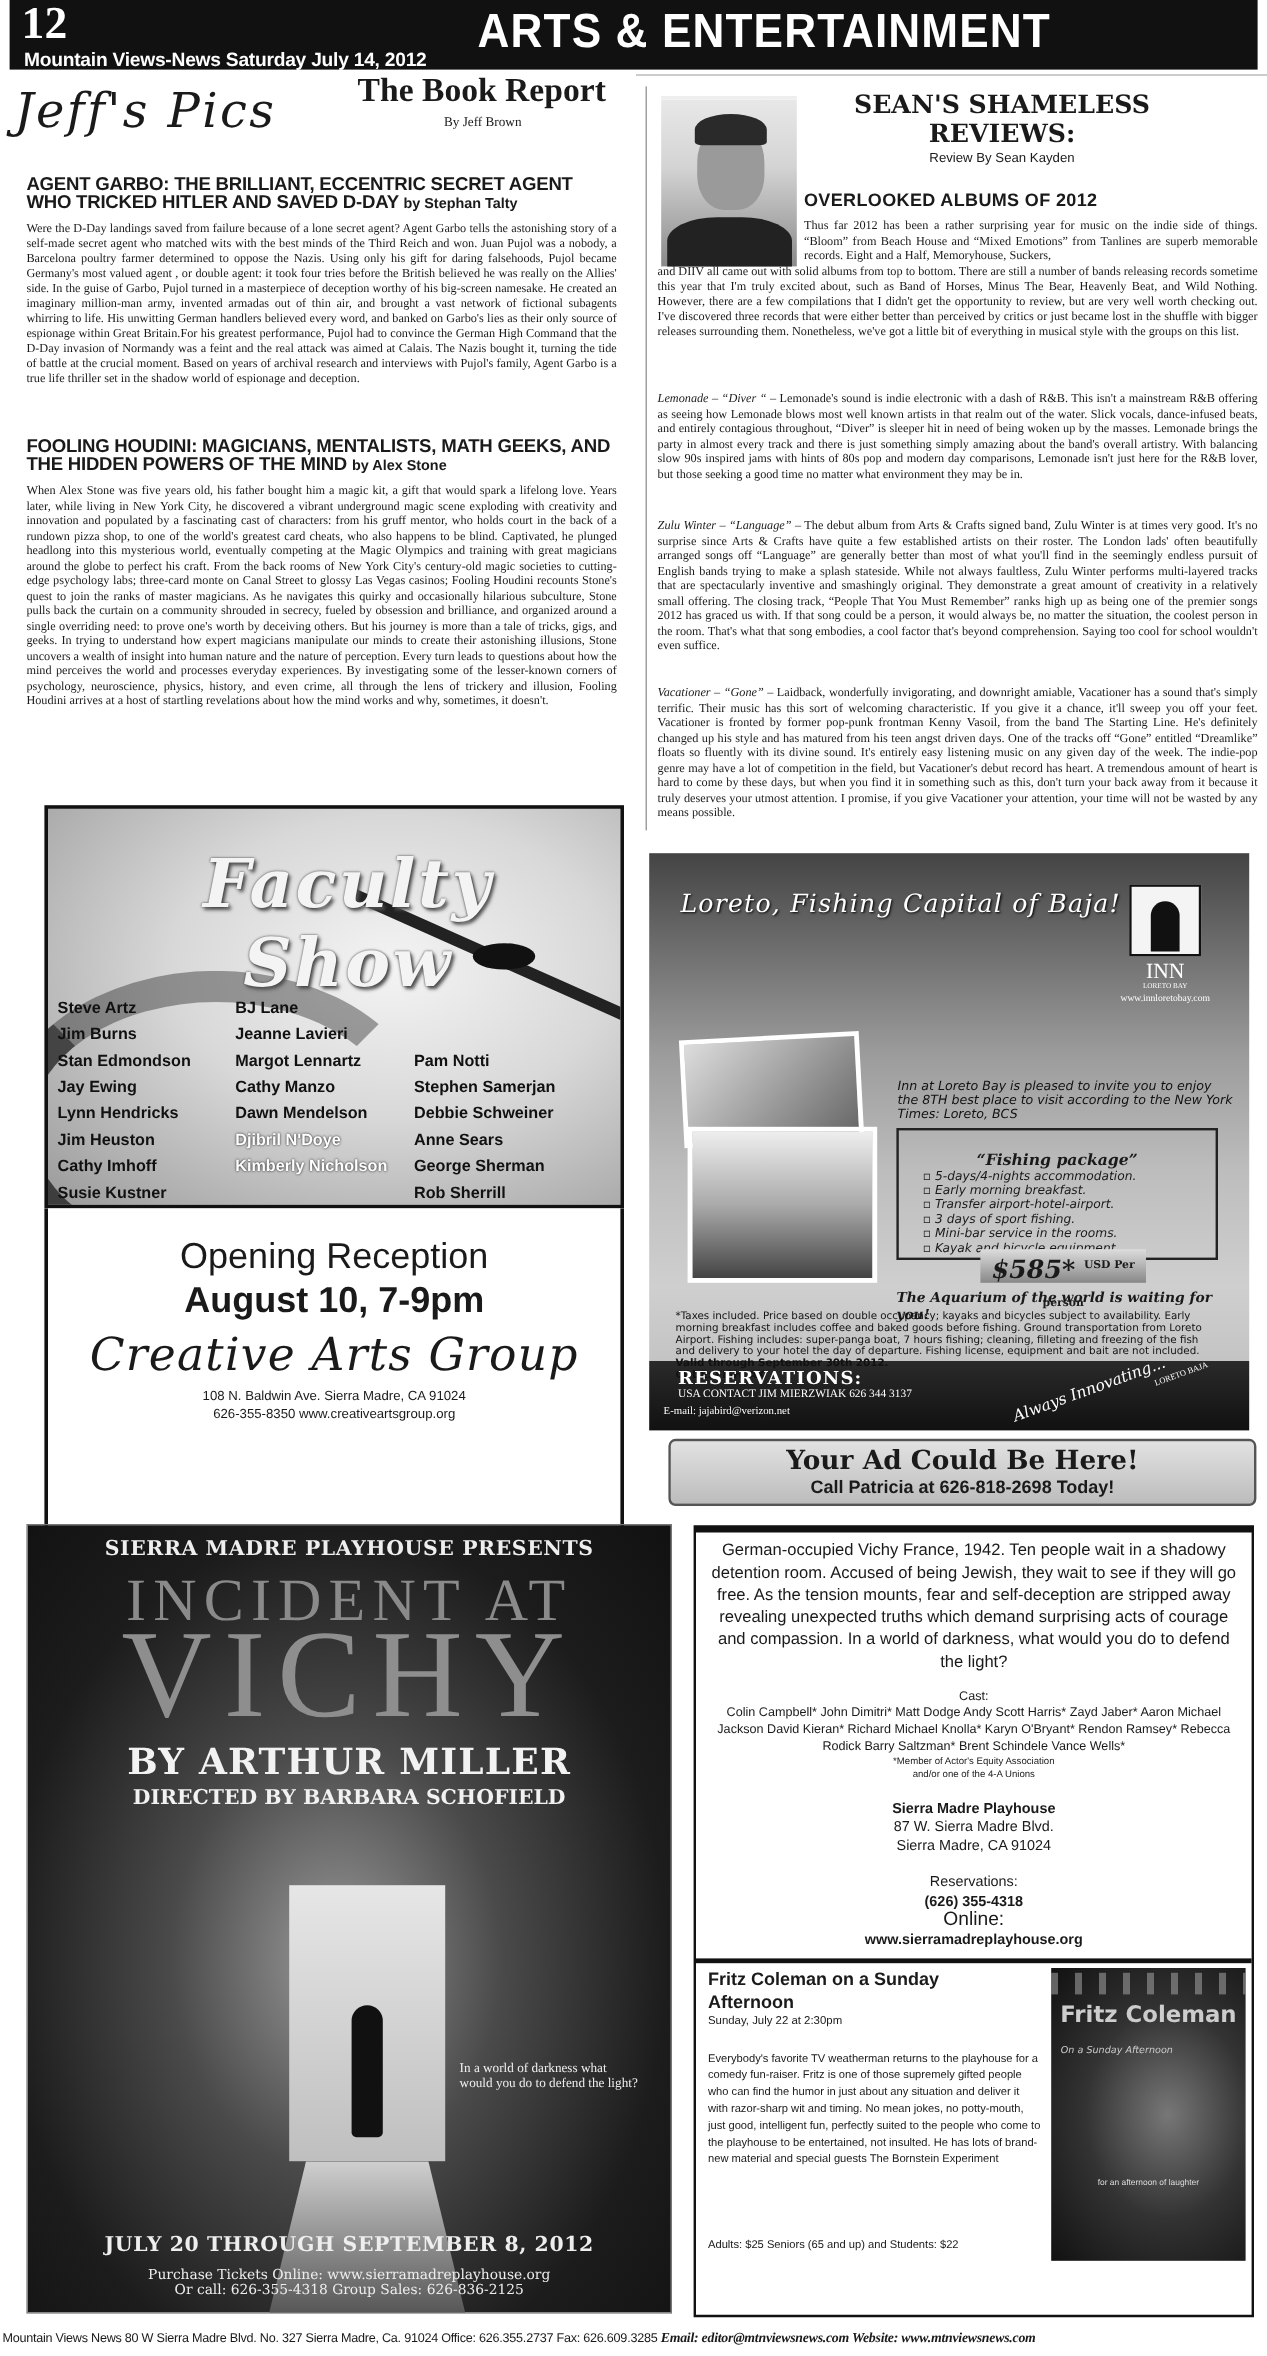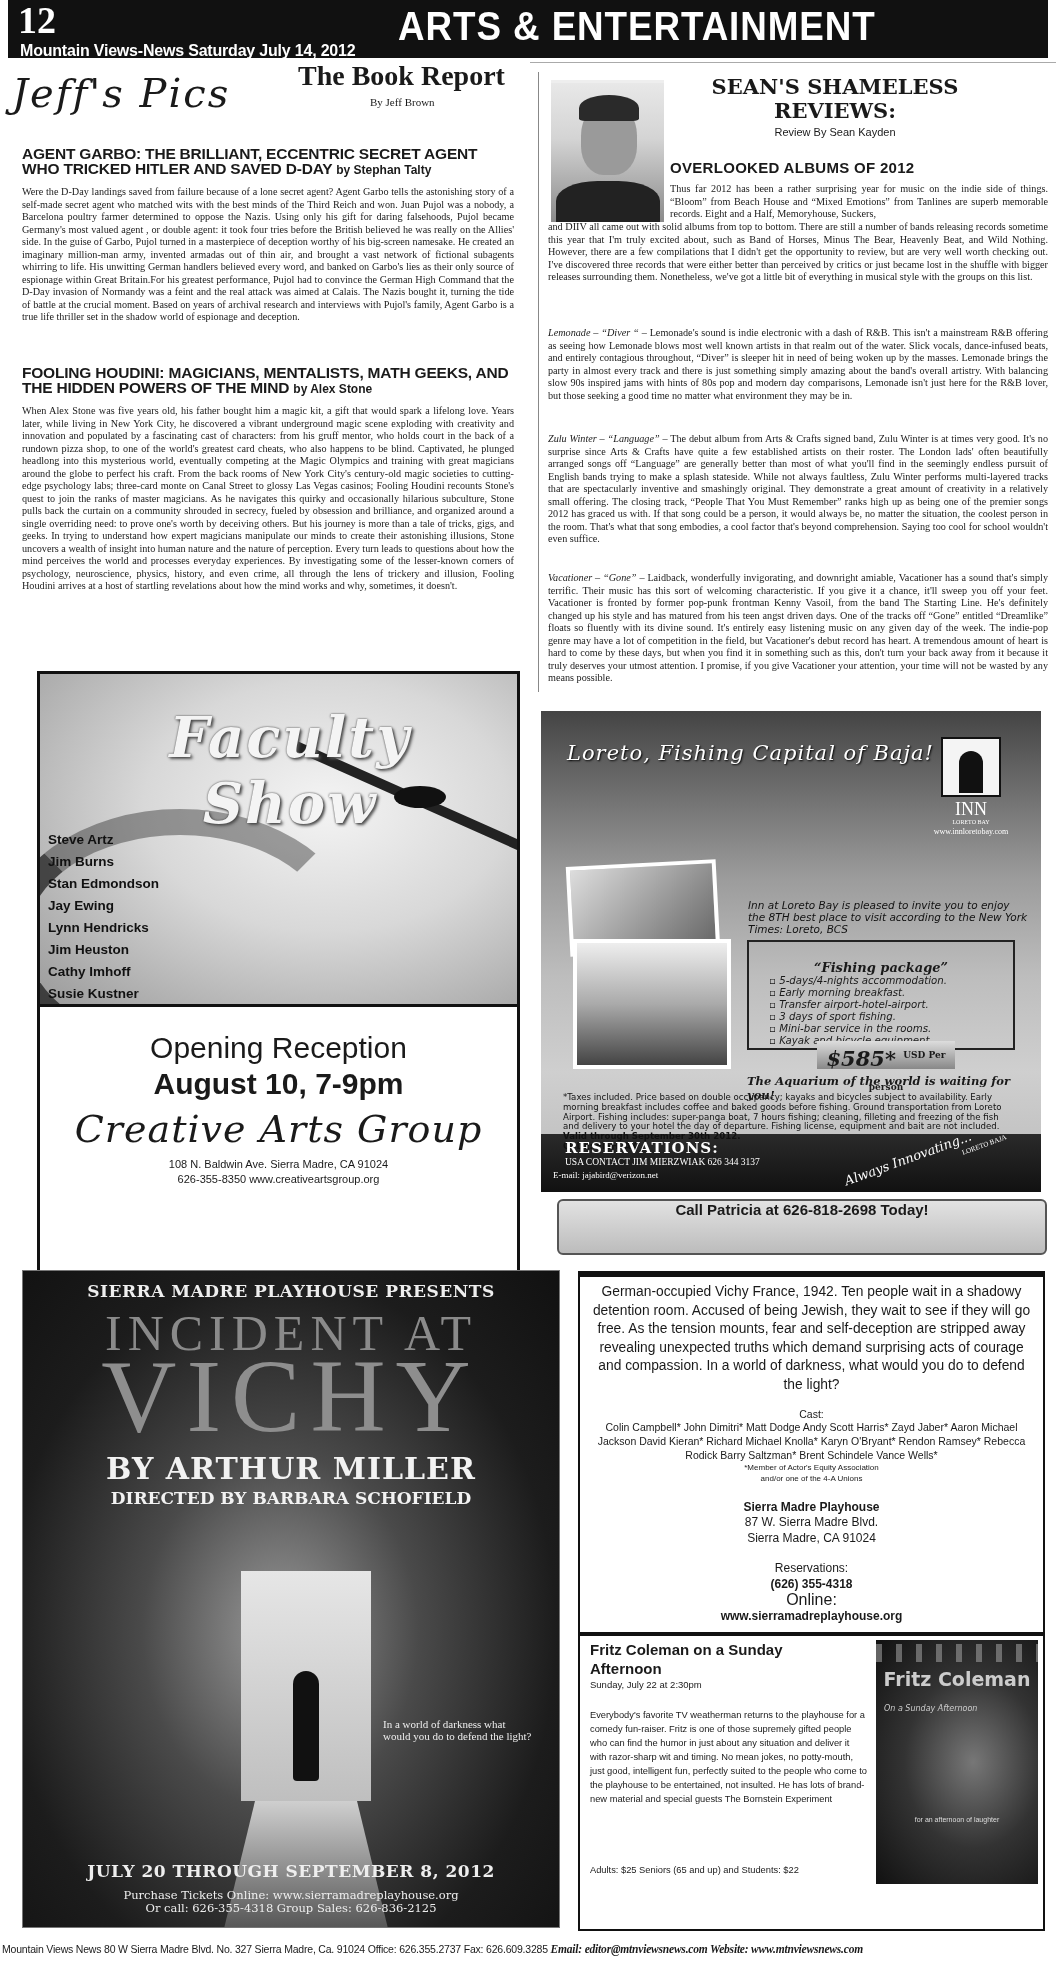--- a/index.html
+++ b/index.html
@@ -197,20 +197,37 @@
   <div class="fac-col c1">
     <div>Steve Artz</div>
     <div>Jim Burns</div>
     <div>Stan Edmondson</div>
     <div>Jay Ewing</div>
     <div>Lynn Hendricks</div>
     <div>Jim Heuston</div>
     <div>Cathy Imhoff</div>
     <div>Susie Kustner</div>
   </div>
+  <div class="fac-col c2">
+    <div>BJ Lane</div>
+    <div>Jeanne Lavieri</div>
+    <div>Margot Lennartz</div>
+    <div>Cathy Manzo</div>
+    <div>Dawn Mendelson</div>
+    <div class="light">Djibril N'Doye</div>
+    <div class="light">Kimberly Nicholson</div>
+  </div>
+  <div class="fac-col c3">
+    <div>Pam Notti</div>
+    <div>Stephen Samerjan</div>
+    <div>Debbie Schweiner</div>
+    <div>Anne Sears</div>
+    <div>George Sherman</div>
+    <div>Rob Sherrill</div>
+  </div>
 </section>
 <section class="reception-ad">
   <div class="rec-title">Opening Reception</div>
   <div class="rec-date">August 10, 7-9pm</div>
   <div class="rec-org">Creative Arts Group</div>
   <div class="rec-addr">108 N. Baldwin Ave. Sierra Madre, CA 91024</div>
   <div class="rec-addr" style="margin-top:0">626-355-8350 www.creativeartsgroup.org</div>
 </section>
 
 <section class="loreto-ad">
@@ -246,20 +263,21 @@
     <b>CODE: FISHLAX</b>
   </div>
   <div class="reserve-title">RESERVATIONS:</div>
   <div class="reserve-contact">USA CONTACT JIM MIERZWIAK 626 344 3137</div>
   <div class="reserve-email">E-mail: jajabird@verizon.net</div>
   <div class="always">Always Innovating...</div>
   <div class="loreto-baja">LORETO BAJA</div>
 </section>
 
 <section class="your-ad">
+  <div class="your-ad-title">Your Ad Could Be Here!</div>
   <div class="your-ad-call">Call Patricia at 626-818-2698 Today!</div>
 </section>
 
 <section class="vichy-ad">
   <div class="vichy-presents">SIERRA MADRE PLAYHOUSE PRESENTS</div>
   <div class="vichy-incident">INCIDENT AT</div>
   <div class="vichy-vichy">VICHY</div>
   <div class="vichy-author">BY ARTHUR MILLER</div>
   <div class="vichy-director">DIRECTED BY BARBARA SCHOFIELD</div>
   <div class="vichy-door"></div>

